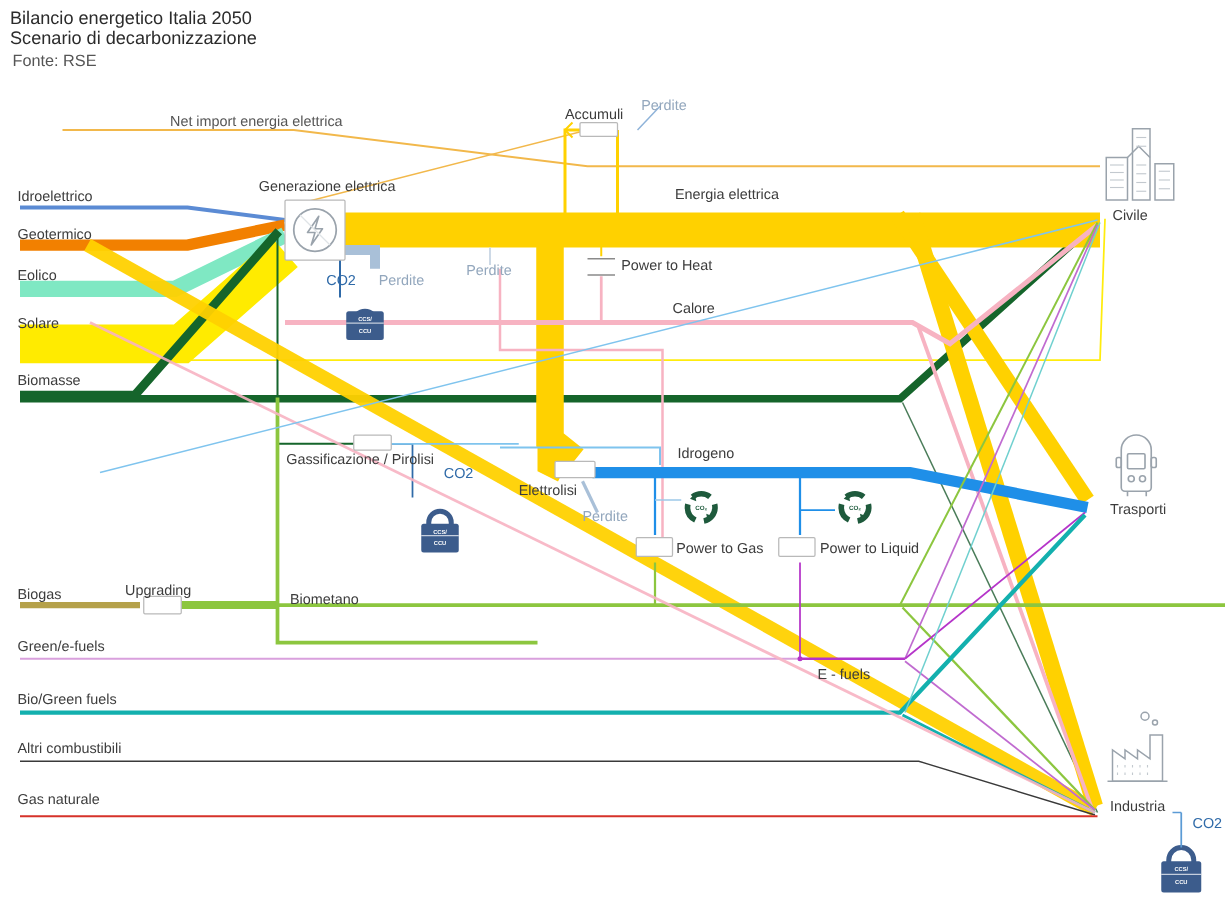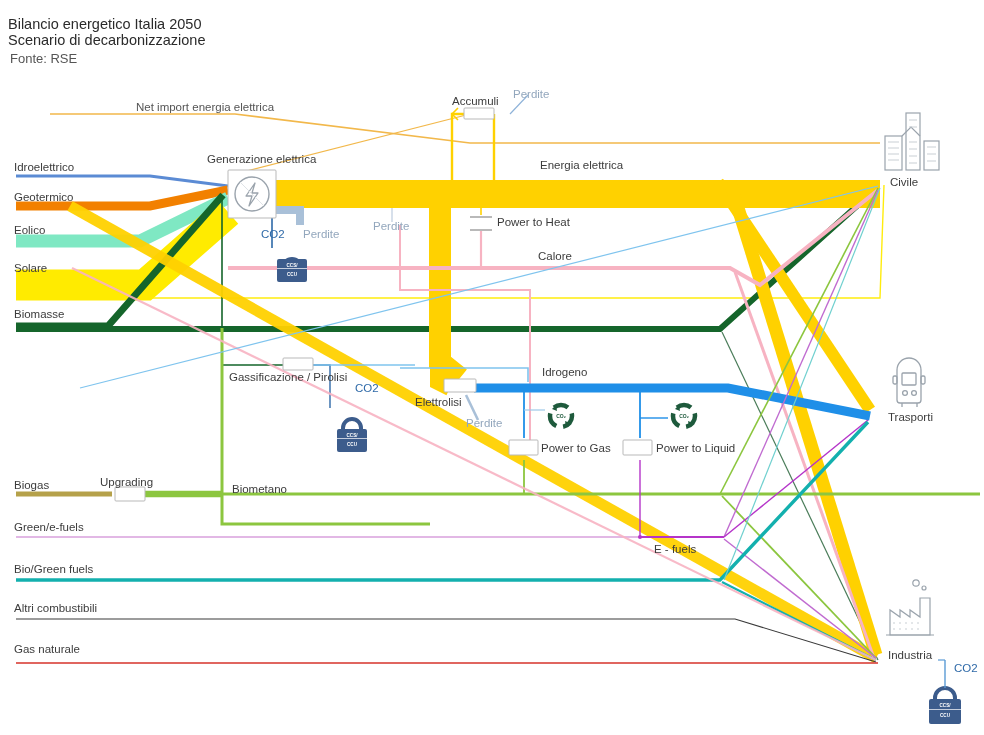--- a/index.html
+++ b/index.html
@@ -1,17 +1,17 @@
 <!DOCTYPE html>
 <html><head>
 <meta charset="utf-8">
 <style>
   html,body{margin:0;padding:0;background:#ffffff;}
   body{width:984px;height:735px;font-family:"Liberation Sans",sans-serif;color:#333;overflow:hidden;}
-  #stage{position:relative;width:984px;height:527px;margin-top:10px;}
+  #stage{position:relative;width:984px;height:527px;}
   svg.diagram{position:absolute;left:0;top:0;width:984px;height:735px;}
   .ttl1{font-size:14.5px;fill:#2b2b2b;font-family:"Liberation Sans",sans-serif;}
   .ttl2{font-size:13px;fill:#555;font-family:"Liberation Sans",sans-serif;}
   .lbl{font-size:11.5px;fill:#3c3c3c;font-family:"Liberation Sans",sans-serif;}
   .lbl-loss{font-size:11.5px;fill:#93a7bd;font-family:"Liberation Sans",sans-serif;}
   .lbl-co2{font-size:11.5px;fill:#2f6aa8;font-family:"Liberation Sans",sans-serif;}
   .lbl-imp{font-size:11.5px;fill:#555;font-family:"Liberation Sans",sans-serif;}
   .lbl-sector{font-size:11.5px;fill:#3c3c3c;font-family:"Liberation Sans",sans-serif;}
   .lockTxt{font-size:4.6px;fill:#ffffff;font-family:"Liberation Sans",sans-serif;font-weight:bold;}
   .co2ic{font-size:5px;fill:#1e5a3c;font-family:"Liberation Sans",sans-serif;font-weight:bold;}

